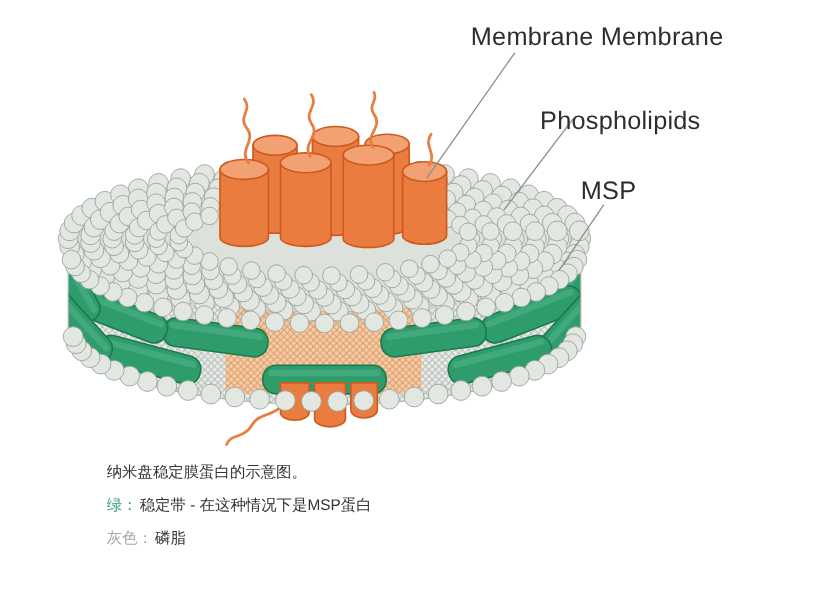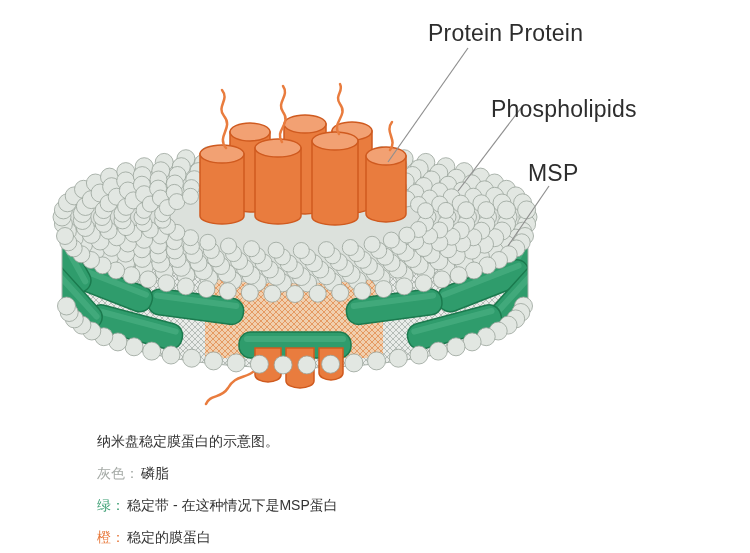--- a/index.html
+++ b/index.html
@@ -21,21 +21,21 @@
     letter-spacing: 0.2px;
   }
   .caption {
     position: absolute;
     left: 97px;
     top: 419px;
     font-size: 14px;
     color: #333333;
     line-height: 20px;
   }
-  .caption p { margin: 12px 0 10px 0; }
+  .caption p { margin: 0 0 10px 0; }
   .legend-line .term { margin-right: 2px; }
 </style>
 </head>
 <body>
 
 <div class="figure-area">
   <svg id="nanodisc-svg" width="750" height="420" viewBox="0 0 750 420">
       <defs>
         <clipPath id="bandClip">
           <path d="M 62 217 A 233 66 0 0 0 528 217 L 528 302 A 233 66 0 0 1 62 302 Z"></path>
@@ -464,23 +464,22 @@
         <path d="M 282 142 C 274 130 292 124 283 112 C 276 102 290 96 283 86" fill="none" stroke="#e97c3e" stroke-width="2.5" stroke-linecap="round"></path>
         <path d="M 339 134 C 331 122 349 116 340 104 C 334 95 344 92 340 84" fill="none" stroke="#e97c3e" stroke-width="2.5" stroke-linecap="round"></path>
         <path d="M 390 150 C 398 140 384 132 392 122" fill="none" stroke="#e97c3e" stroke-width="2.5" stroke-linecap="round"></path>
       </g>
       <g>
         <line x1="468" y1="48" x2="388" y2="162" stroke="#8f8f8f" stroke-width="1.2"></line>
         <line x1="521" y1="108" x2="458" y2="191" stroke="#8f8f8f" stroke-width="1.2"></line>
         <line x1="549" y1="186" x2="508" y2="246" stroke="#8f8f8f" stroke-width="1.2"></line>
       </g>
     </svg>
-  <div class="fig-label" style="left:428px; top:20px">Protein Protein</div>
+  <div class="fig-label" style="left:428px; top:20px">Membrane Membrane</div>
   <div class="fig-label" style="left:491px; top:96px">Phospholipids</div>
   <div class="fig-label" style="left:528px; top:160px">MSP</div>
 </div>
 
 <div class="caption">
   <p>纳米盘稳定膜蛋白的示意图。</p>
+  <p class="legend-line"><span class="term" style="color: rgb(58, 158, 114);">绿：</span><span class="desc">稳定带 - 在这种情况下是MSP蛋白</span></p>
   <p class="legend-line"><span class="term" style="color: rgb(165, 170, 166);">灰色：</span><span class="desc">磷脂</span></p>
-  <p class="legend-line"><span class="term" style="color: rgb(58, 158, 114);">绿：</span><span class="desc">稳定带 - 在这种情况下是MSP蛋白</span></p>
-  <p class="legend-line"><span class="term" style="color: rgb(232, 121, 60);">橙：</span><span class="desc">稳定的膜蛋白</span></p>
 </div>
 
 </body></html>

